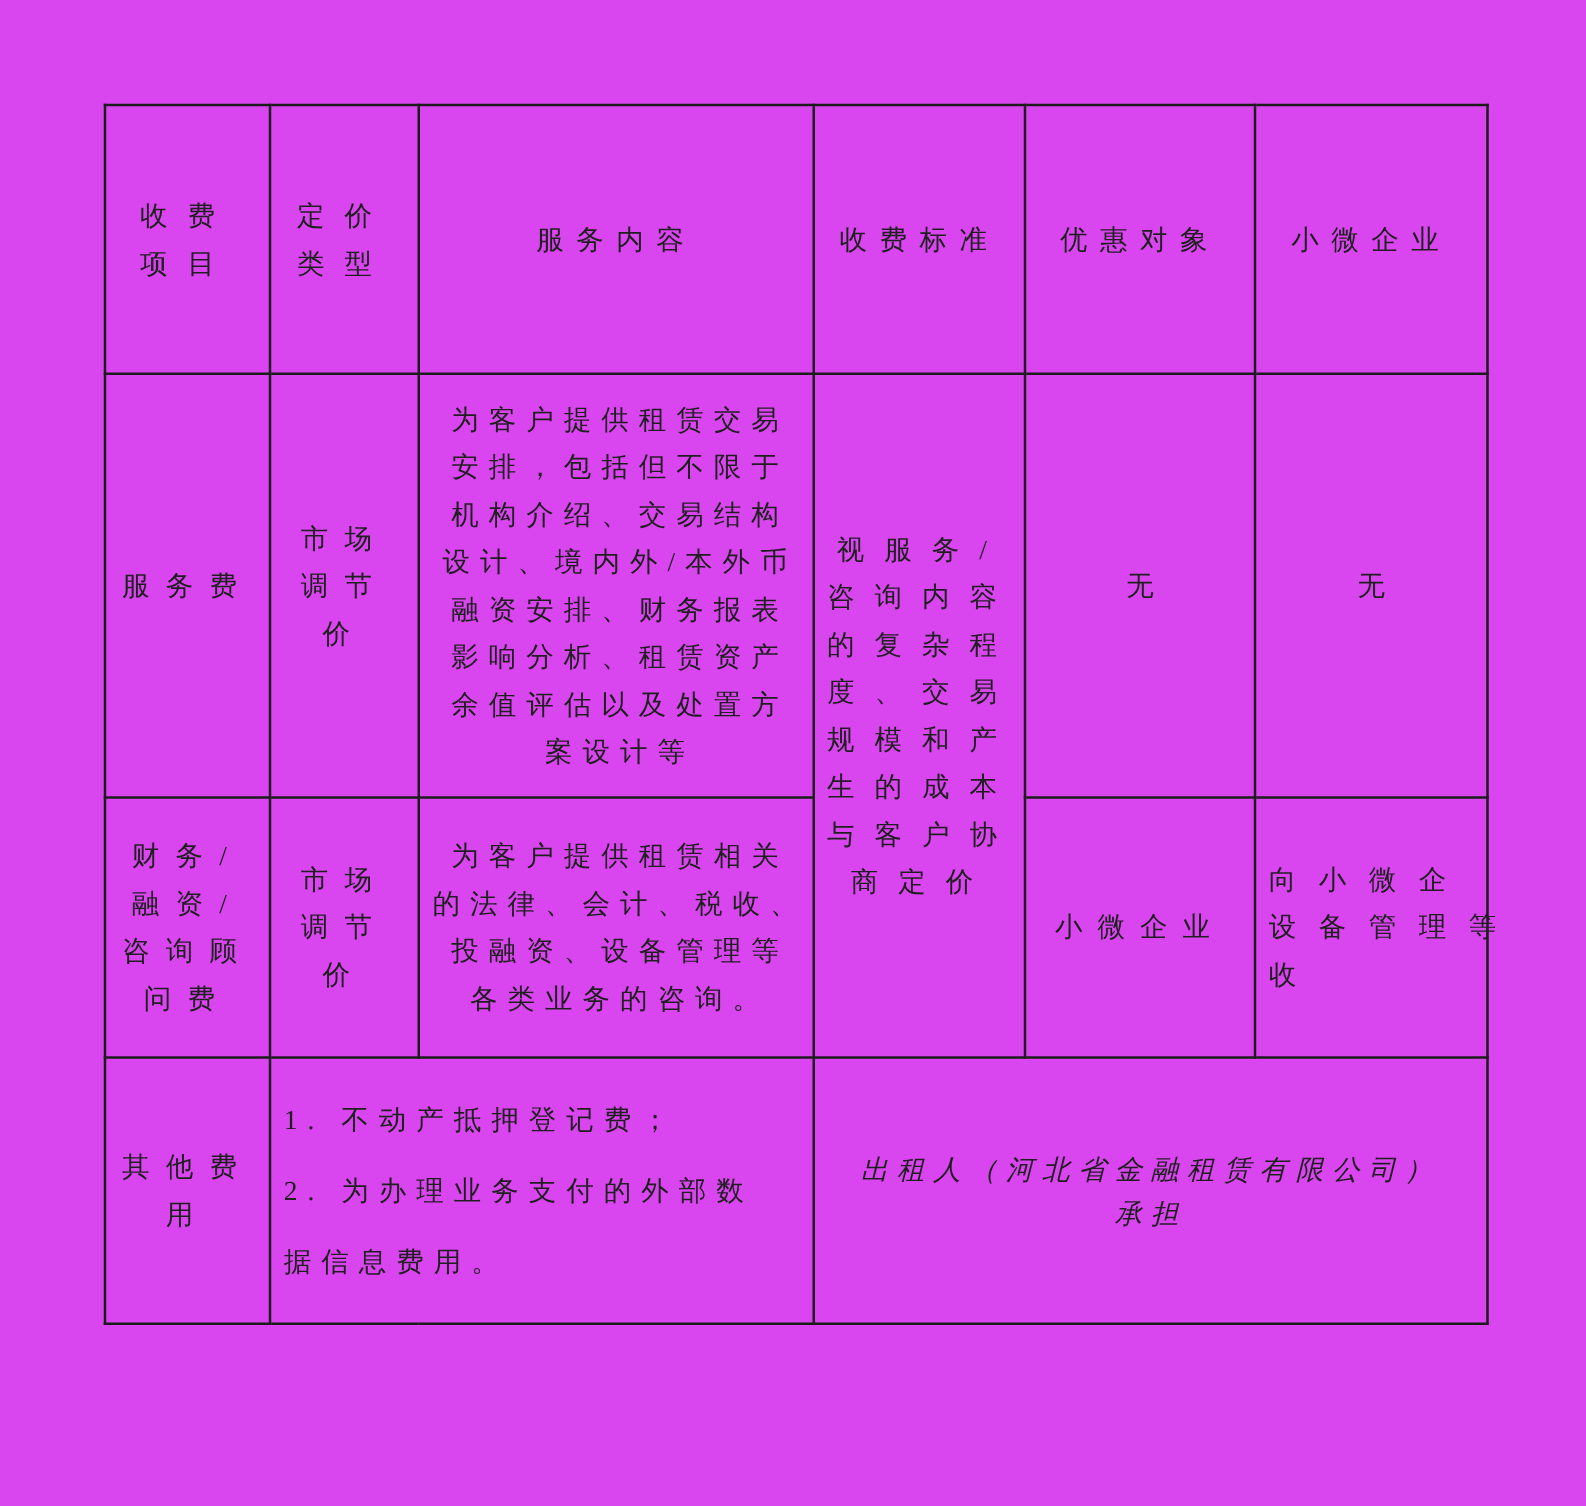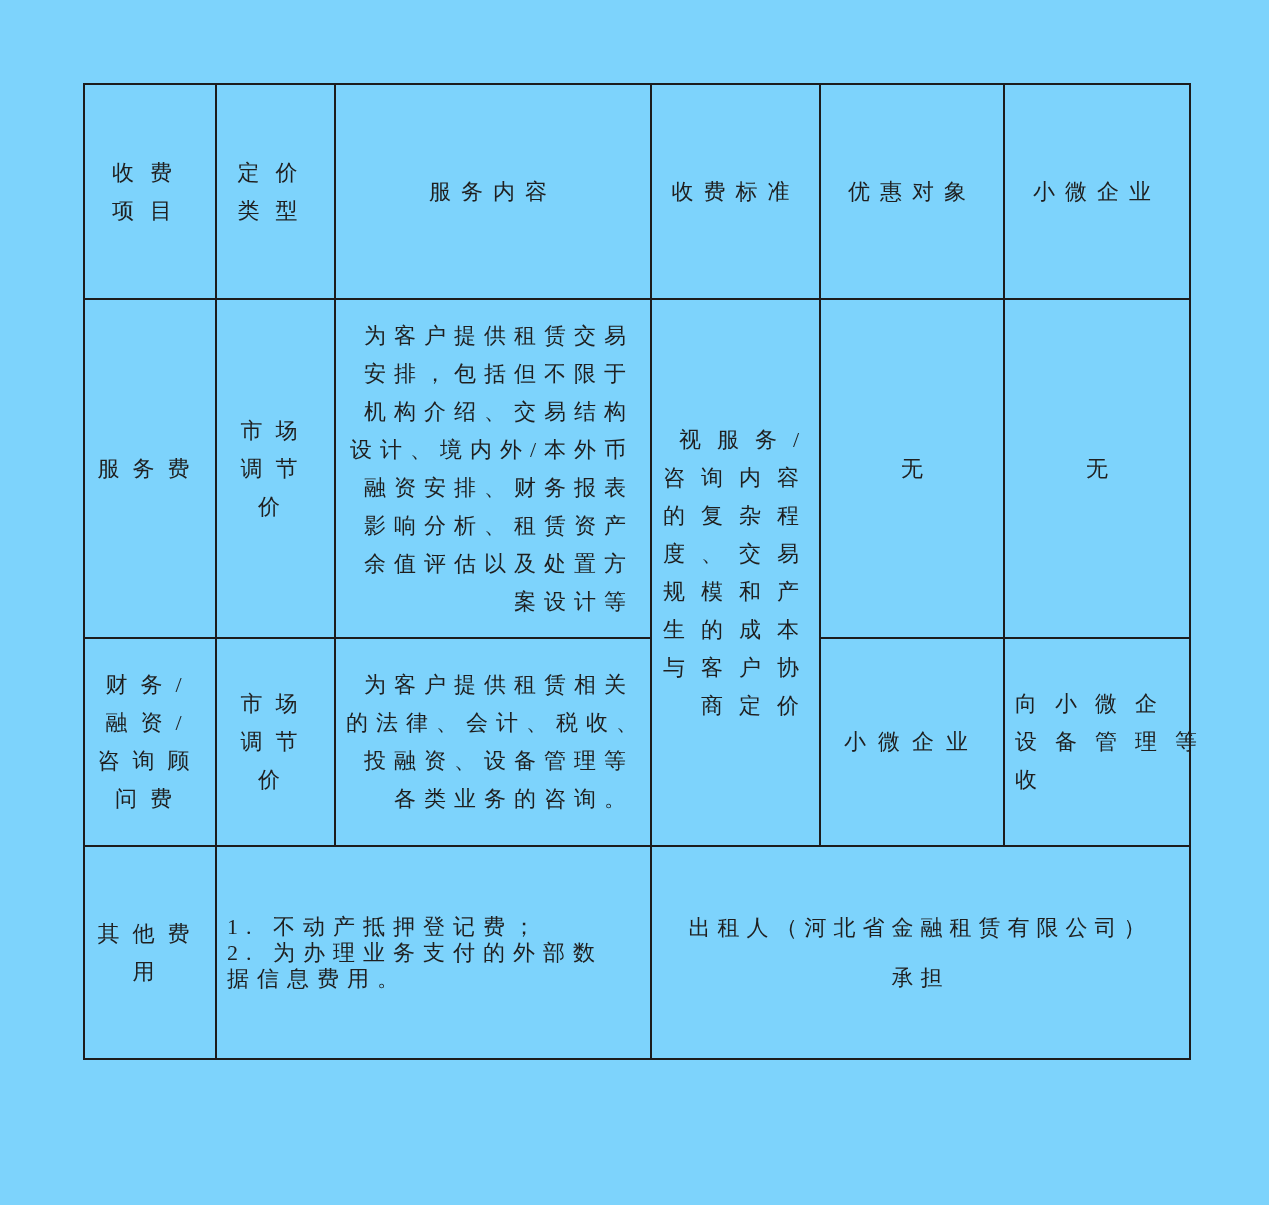--- a/index.html
+++ b/index.html
@@ -10,21 +10,21 @@
   body {
     width: 1269px;
     height: 1205px;
     position: relative;
     font-family: "Liberation Serif", "DejaVu Serif", serif;
     color: #1f1f1f;
   }
   .page {
     position: absolute;
     inset: 0;
-    background: #7dd3fc;
+    background: #d946ef;
   }
   table.fee-table {
     position: absolute;
     left: 83px;
     top: 83px;
     width: 1106px;
     border-collapse: collapse;
     table-layout: fixed;
   }
   td {
@@ -37,27 +37,27 @@
     padding: 4px 6px;
     overflow: visible;
     color: #1f1f1f;
   }
   
   td.th        { letter-spacing: 10px; font-size: 22px; }
   td.th-narrow { letter-spacing: 16px; }
   
   td.fee-item  { letter-spacing: 13px; margin-left: 24px; }
   td.pricing   { letter-spacing: 13px; }
-  td.content   { text-align: right; letter-spacing: 8px; padding-left: 10px; padding-right: 16px; }
-  td.standard  { text-align: right; letter-spacing: 16px; padding-left: 8px; padding-right: 4px; }
+  td.content   { text-align: center; letter-spacing: 8px; padding-left: 10px; padding-right: 4px; }
+  td.standard  { text-align: center; letter-spacing: 16px; padding-left: 8px; padding-right: 4px; }
   td.none      { letter-spacing: 0; }
   td.target    { letter-spacing: 12px; margin-left: 12px; }
   td.policy    { text-align: left; letter-spacing: 18px; padding-left: 10px; }
-  td.items     { text-align: left; letter-spacing: 8px; line-height: 26px; padding-left: 10px; }
-  td.bearer    { letter-spacing: 7px; line-height: 50px; }
+  td.items     { text-align: left; letter-spacing: 8px; line-height: 57px; padding-left: 10px; }
+  td.bearer    { letter-spacing: 7px; line-height: 35px; font-style: italic; }
 </style>
 </head>
 <body>
 
 <div class="page">
   <table class="fee-table">
     <colgroup>
       <col style="width:132px">
       <col style="width:119px">
       <col style="width:316px">

